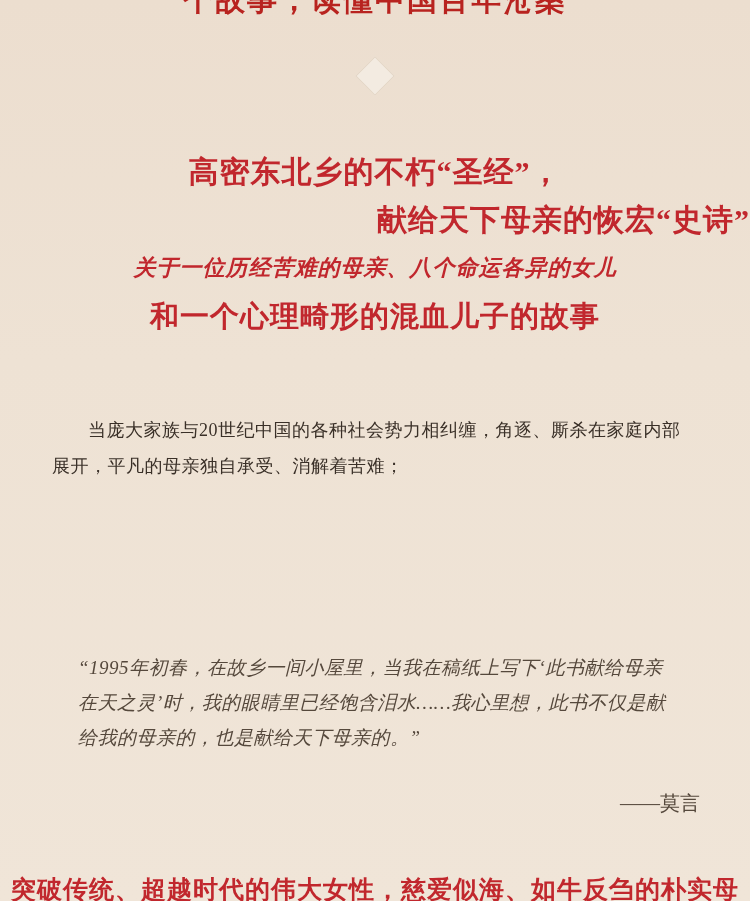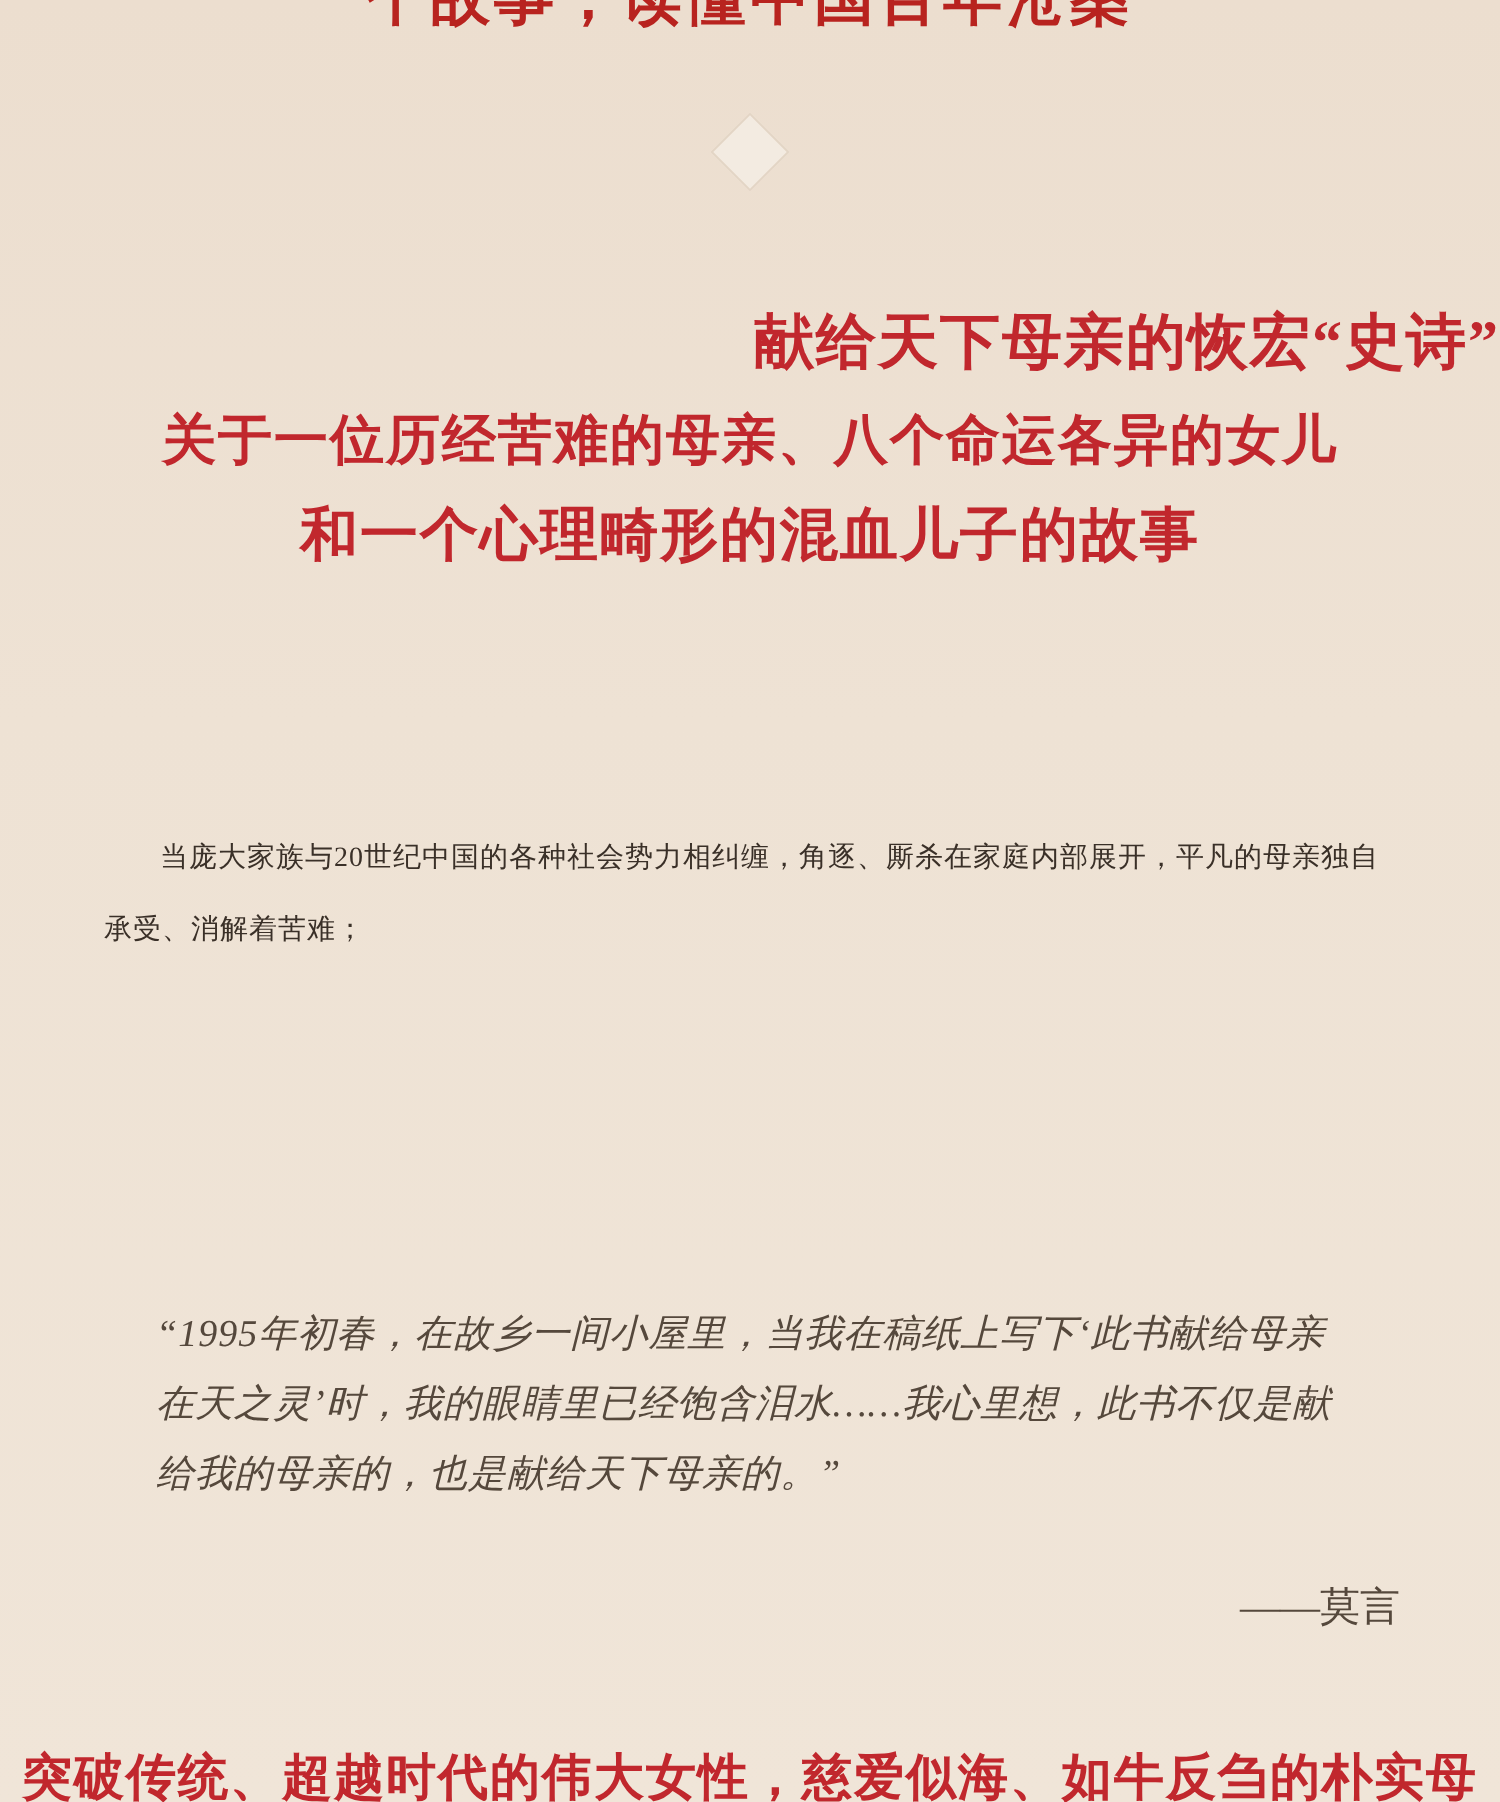--- a/index.html
+++ b/index.html
@@ -65,31 +65,31 @@
     text-align: center;
     color: #c1272d;
     font-weight: bold;
   }
   .title-line {
     line-height: 48px;
     letter-spacing: 1px;
   }
   .title-line.l1 { font-size: 30px; }
   .title-line.l2 { font-size: 30px; text-align: right; }
-  .title-line.l3 { font-size: 27px; }
+  .title-line.l3 { font-size: 22px; font-style: italic; }
   .title-line.l4 { font-size: 29px; }
 
   
   .body-block {
     position: absolute;
     top: 412px;
     left: 52px;
     width: 646px;
     color: #3a3028;
-    font-size: 14px;
+    font-size: 18px;
     line-height: 36px;
   }
   .body-block p {
     margin: 0 0 6px 0;
     text-indent: 2em;
     letter-spacing: 0.5px;
   }
 
   
   .quote-block {
@@ -138,20 +138,21 @@
 
 <div class="page">
 
   <div class="top-headline">个故事，读懂中国百年沧桑</div>
 
   <div class="ornament">
     <span class="diamond"></span>
   </div>
 
   <div class="title-block">
+    <div class="title-line l1">高密东北乡的不朽“圣经”，</div>
     <div class="title-line l2">献给天下母亲的恢宏“史诗”</div>
     <div class="title-line l3">关于一位历经苦难的母亲、八个命运各异的女儿</div>
     <div class="title-line l4">和一个心理畸形的混血儿子的故事</div>
   </div>
 
   <div class="body-block">
     <p>当庞大家族与20世纪中国的各种社会势力相纠缠，角逐、厮杀在家庭内部展开，平凡的母亲独自承受、消解着苦难；</p>
   </div>
 
   <div class="quote-block">

